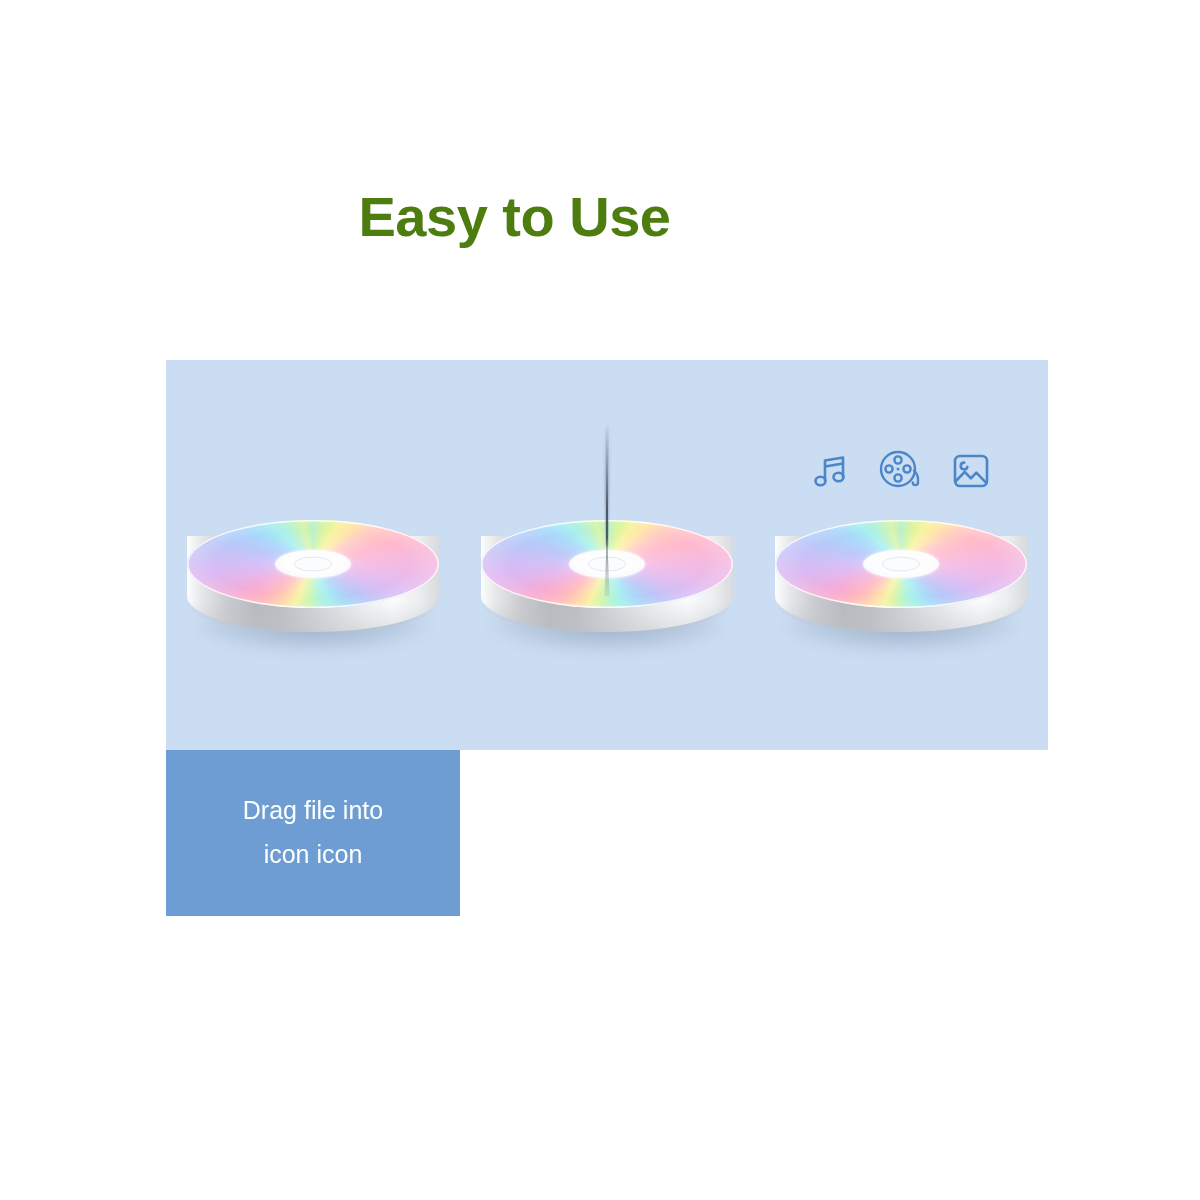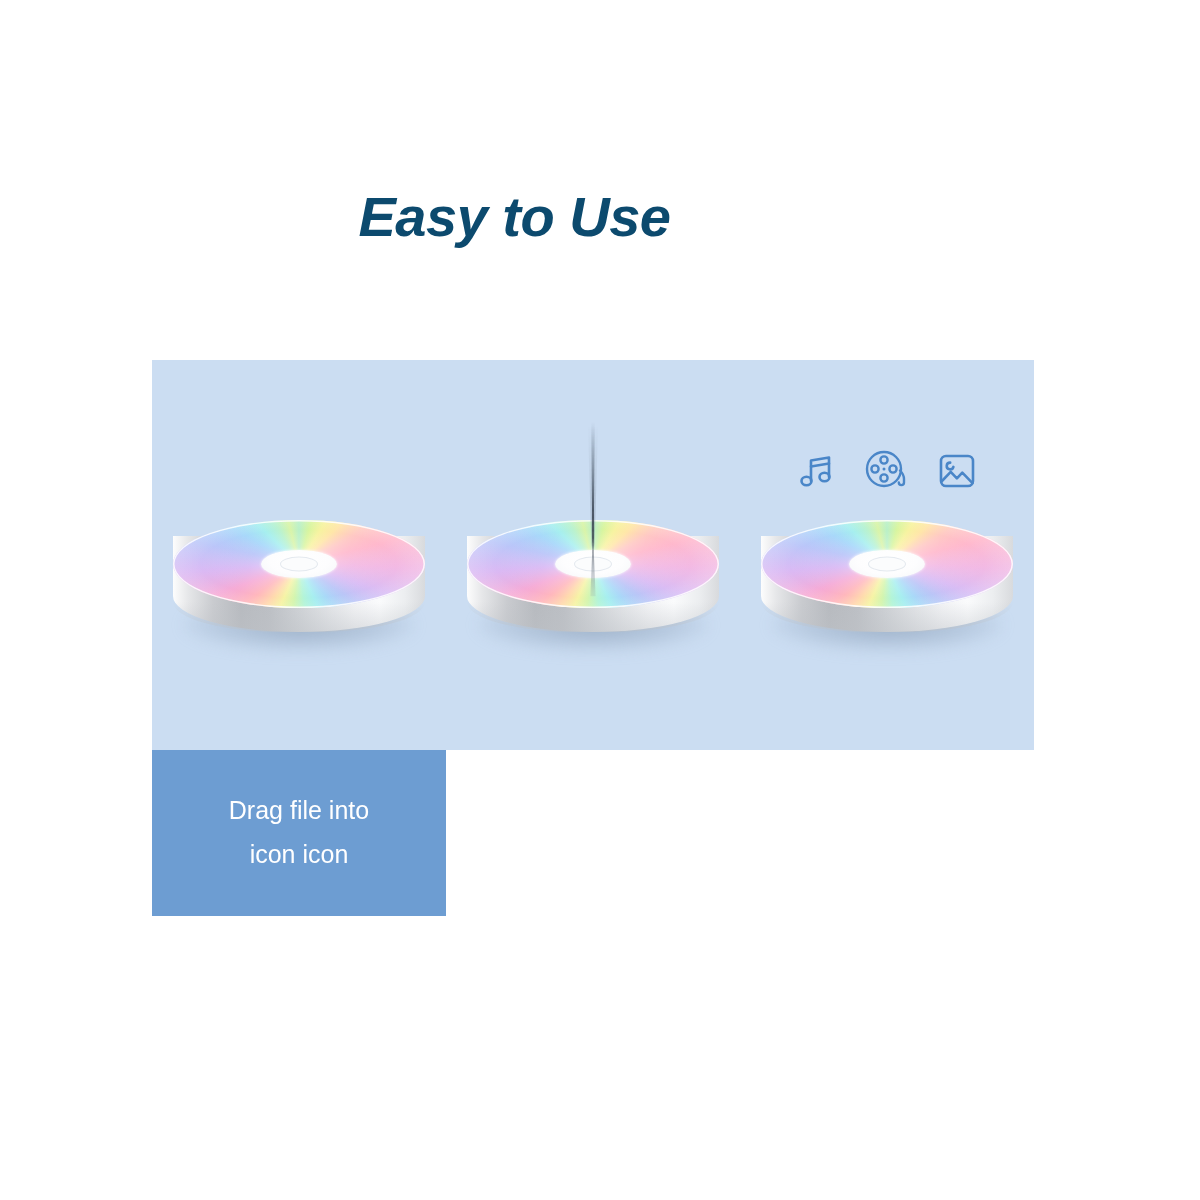--- a/index.html
+++ b/index.html
@@ -17,35 +17,34 @@
 
   
   .page-title {
     position: absolute;
     left: 0;
     top: 186px;
     width: 1029px;
     text-align: center;
     font-size: 56px;
     font-weight: bold;
-    color: #0c4a6e;
+    color: #4d7c0f;
     letter-spacing: -0.5px;
     line-height: 1.1;
-    font-style: italic;
   }
 
   
   .panels {
     position: absolute;
     left: 152px;
     top: 360px;
     width: 896px;
     height: 556px;
     display: flex;
-    justify-content: flex-start;
+    justify-content: flex-end;
   }
   .panel {
     position: relative;
     width: 294px;
     height: 556px;
     display: flex;
     flex-direction: column;
     overflow: hidden;
   }
   .panel-stage {

